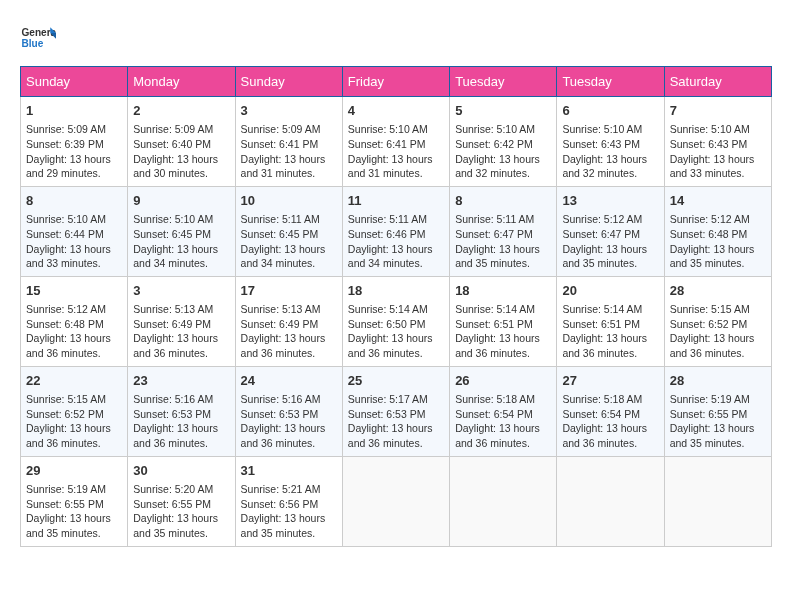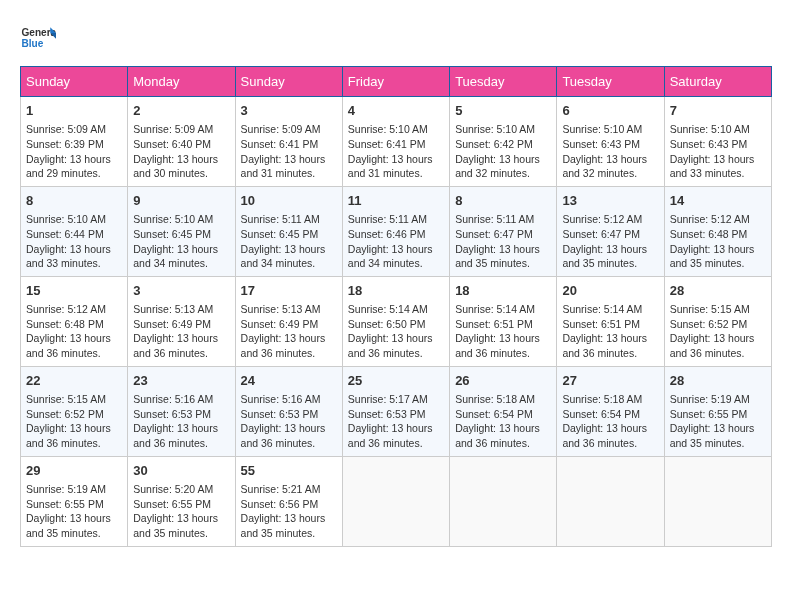--- a/index.html
+++ b/index.html
@@ -138,20 +138,20 @@
         <td><span class="day-num">23</span>Sunrise: 5:16 AM<br>Sunset: 6:53 PM<br>Daylight: 13 hours and 36 minutes.</td>
         <td><span class="day-num">24</span>Sunrise: 5:16 AM<br>Sunset: 6:53 PM<br>Daylight: 13 hours and 36 minutes.</td>
         <td><span class="day-num">25</span>Sunrise: 5:17 AM<br>Sunset: 6:53 PM<br>Daylight: 13 hours and 36 minutes.</td>
         <td><span class="day-num">26</span>Sunrise: 5:18 AM<br>Sunset: 6:54 PM<br>Daylight: 13 hours and 36 minutes.</td>
         <td><span class="day-num">27</span>Sunrise: 5:18 AM<br>Sunset: 6:54 PM<br>Daylight: 13 hours and 36 minutes.</td>
         <td><span class="day-num">28</span>Sunrise: 5:19 AM<br>Sunset: 6:55 PM<br>Daylight: 13 hours and 35 minutes.</td>
       </tr>
       <tr>
         <td><span class="day-num">29</span>Sunrise: 5:19 AM<br>Sunset: 6:55 PM<br>Daylight: 13 hours and 35 minutes.</td>
         <td><span class="day-num">30</span>Sunrise: 5:20 AM<br>Sunset: 6:55 PM<br>Daylight: 13 hours and 35 minutes.</td>
-        <td><span class="day-num">55</span>Sunrise: 5:21 AM<br>Sunset: 6:56 PM<br>Daylight: 13 hours and 35 minutes.</td>
+        <td><span class="day-num">31</span>Sunrise: 5:21 AM<br>Sunset: 6:56 PM<br>Daylight: 13 hours and 35 minutes.</td>
         <td class="empty-cell"></td>
         <td class="empty-cell"></td>
         <td class="empty-cell"></td>
         <td class="empty-cell"></td>
       </tr>
     </tbody>
 </table>
 
 </body></html>

